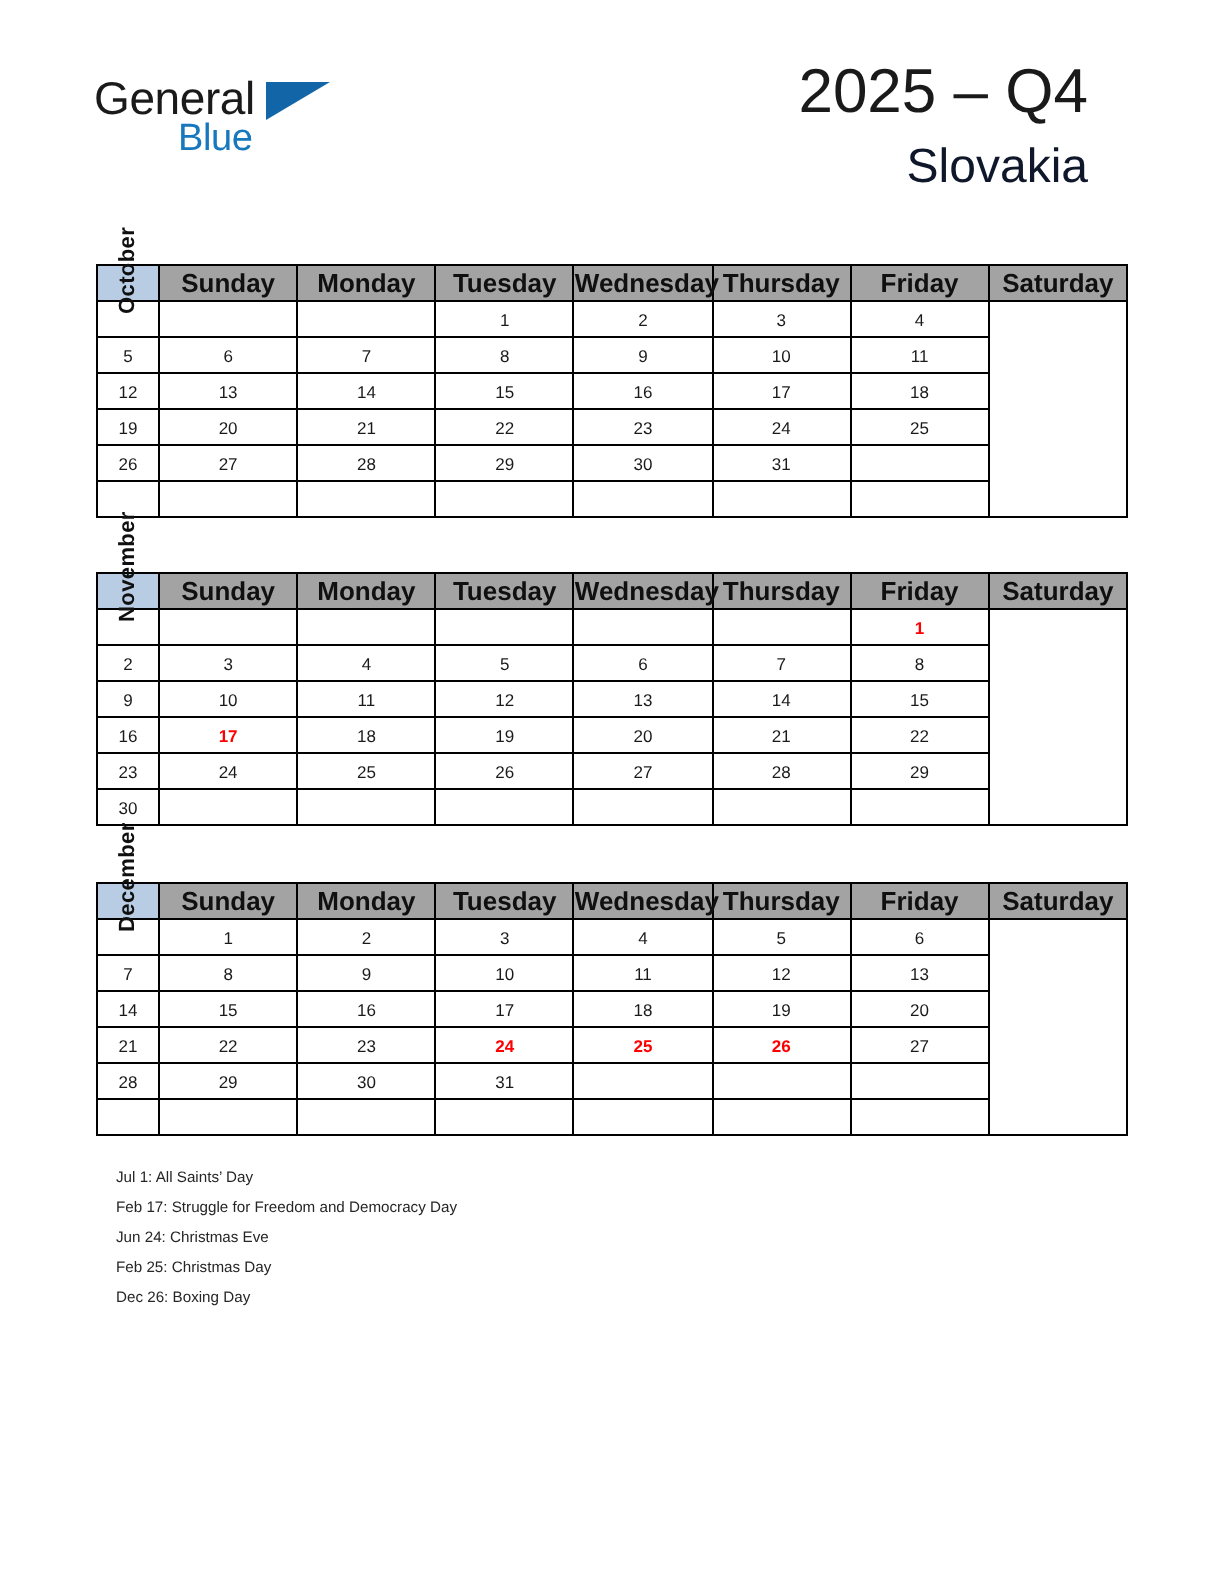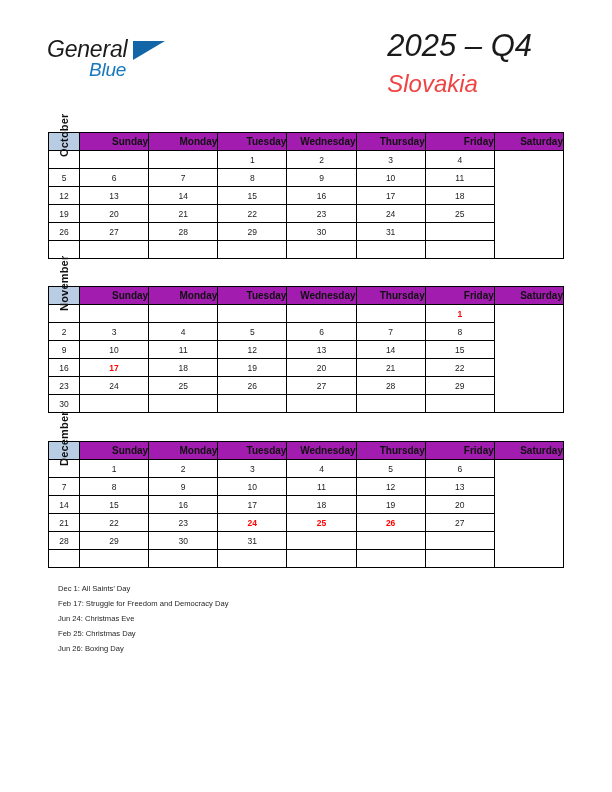--- a/index.html
+++ b/index.html
@@ -15,21 +15,20 @@
     position: relative;
     overflow: hidden;
   }
 
   
   #page-header {
     position: absolute;
     left: 0; top: 0;
     width: 580px;
     height: 120px;
-    font-style: italic;
   }
   #brand-logo {
     position: absolute;
     left: 47px;
     top: 38px;
     width: 200px;
     height: 48px;
   }
   #brand-logo .logo-word-general {
     position: absolute;
@@ -53,35 +52,35 @@
     position: absolute;
     left: 86px;
     top: 3px;
     width: 0; height: 0;
     border-left: 32px solid #1266a8;
     border-bottom: 19px solid transparent;
   }
 
   #title-block {
     position: absolute;
-    right: 48px;
+    right: 36px;
     top: 28px;
-    text-align: left;
+    text-align: right;
   }
   #title-block .quarter-title {
     font-size: 31px;
     line-height: 36px;
     color: #1a1a1a;
     font-weight: 400;
     white-space: nowrap;
   }
   #title-block .country-title {
     font-size: 24px;
     line-height: 30px;
-    color: #ef4444;
+    color: #0f172a;
     font-weight: 400;
     margin-top: 5px;
     white-space: nowrap;
   }
 
   
   .month-block {
     position: absolute;
     left: 48px;
     width: 516px;
@@ -100,26 +99,25 @@
     border: 1px solid #000000;
     height: 17px;
     padding: 0;
     font-size: 8.5px;
     text-align: center;
     vertical-align: middle;
     font-weight: normal;
     color: #1a1a1a;
   }
   table.cal th.dow {
-    background: #a21caf;
+    background: #a3a3a3;
     font-weight: bold;
-    font-size: 10px;
+    font-size: 13px;
     height: 17px;
     color: #101010;
-    text-align: right;
   }
   td.month-label-cell {
     background: #b8cce4;
     width: 30px;
     border: 1px solid #000000;
     padding: 0;
     position: relative;
   }
   td.month-label-cell .vertical-text {
     display: block;
@@ -388,18 +386,18 @@
           <td class="day empty"></td>
           <td class="day empty"></td>
           <td class="day empty"></td>
           <td class="day empty"></td>
         </tr>
       </tbody>
     </table>
   </div>
 
 <div id="holiday-notes">
-    <div class="note-line">Dec 1: All Saints’ Day</div>
+    <div class="note-line">Jul 1: All Saints’ Day</div>
     <div class="note-line">Feb 17: Struggle for Freedom and Democracy Day</div>
     <div class="note-line">Jun 24: Christmas Eve</div>
     <div class="note-line">Feb 25: Christmas Day</div>
-    <div class="note-line">Jun 26: Boxing Day</div>
+    <div class="note-line">Dec 26: Boxing Day</div>
   </div>
 
 </body></html>

